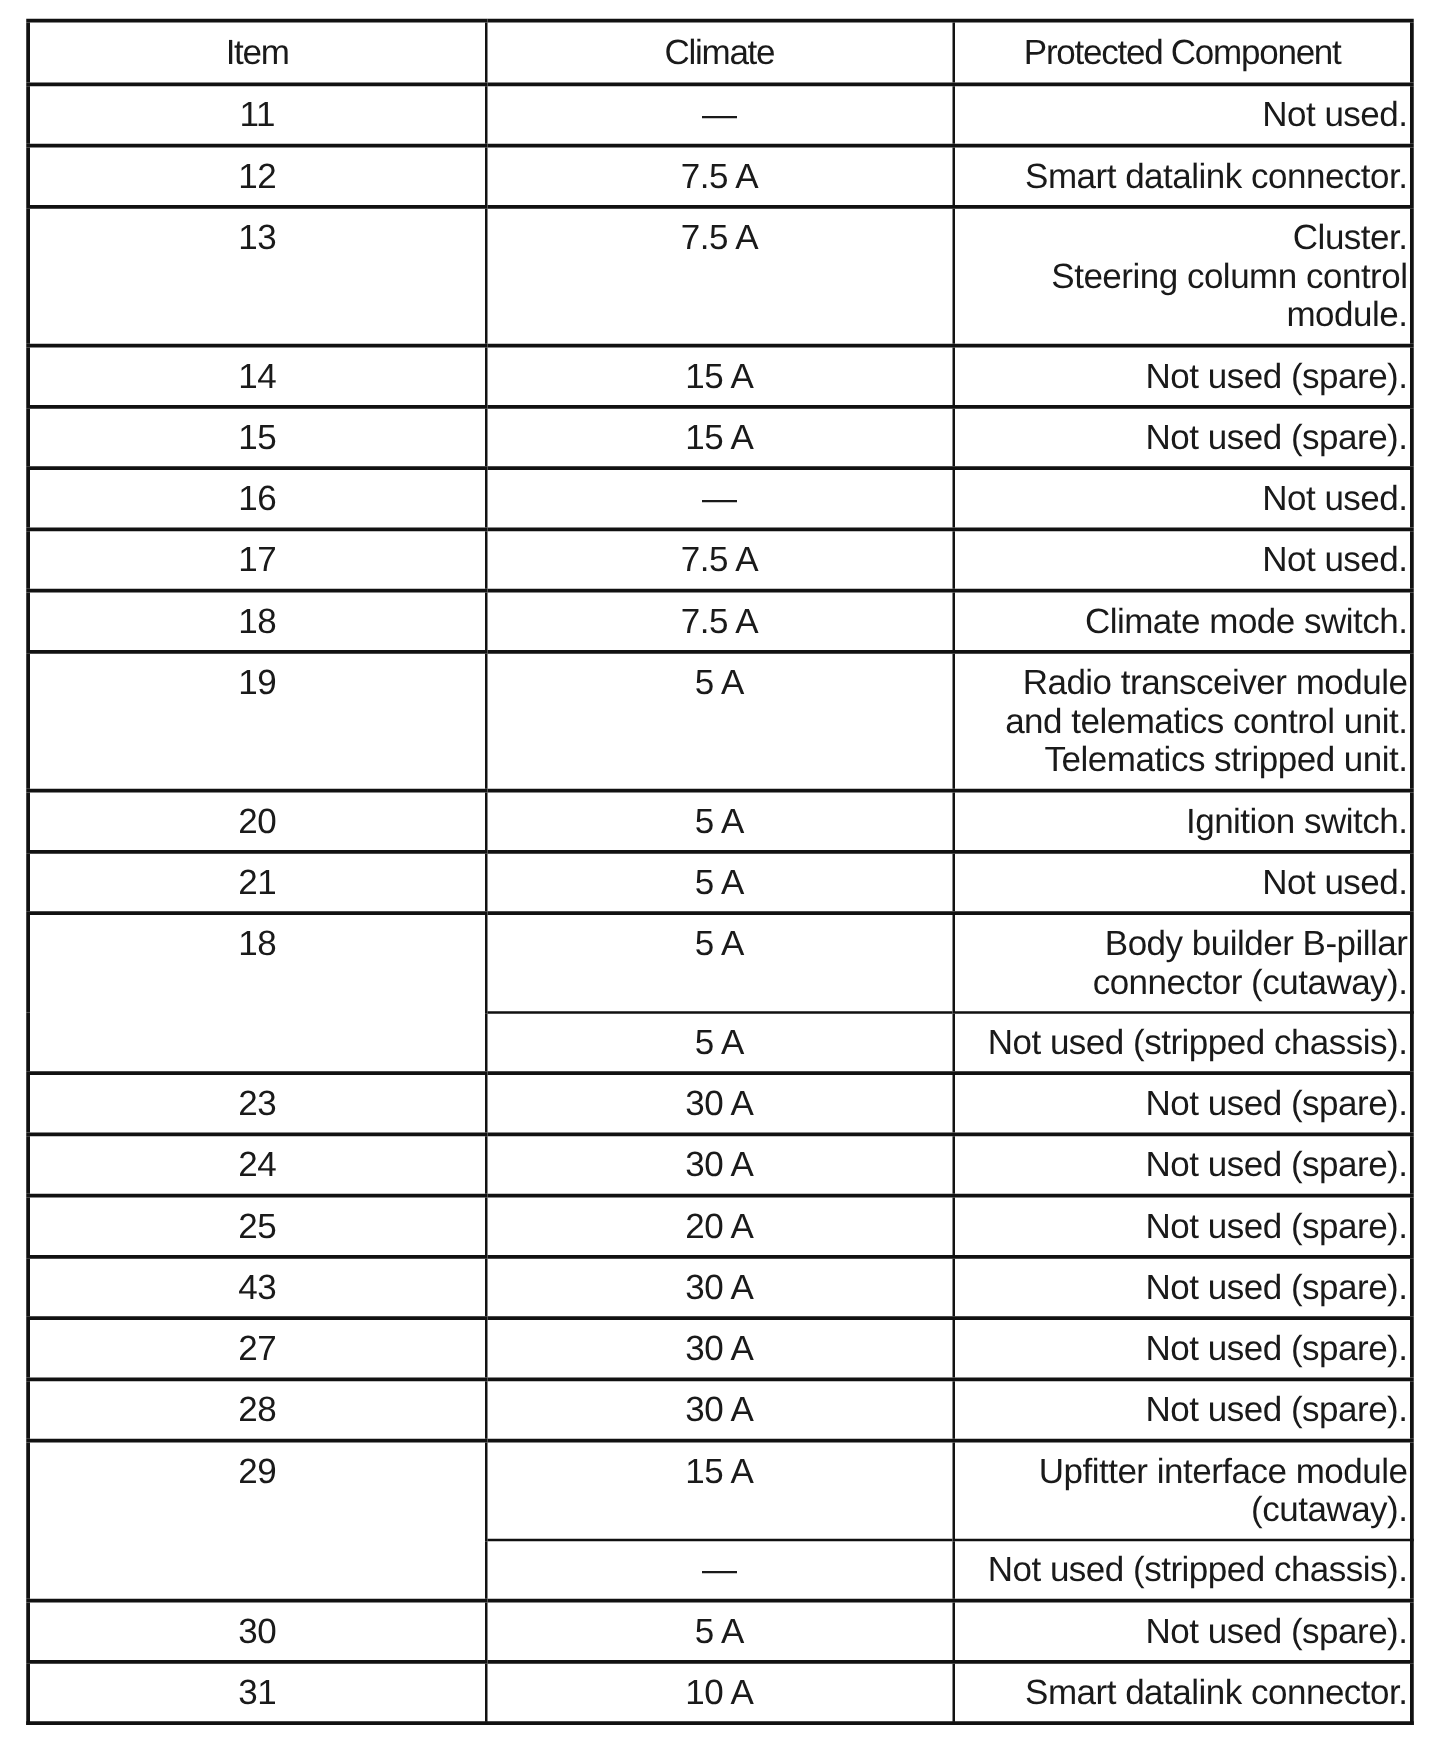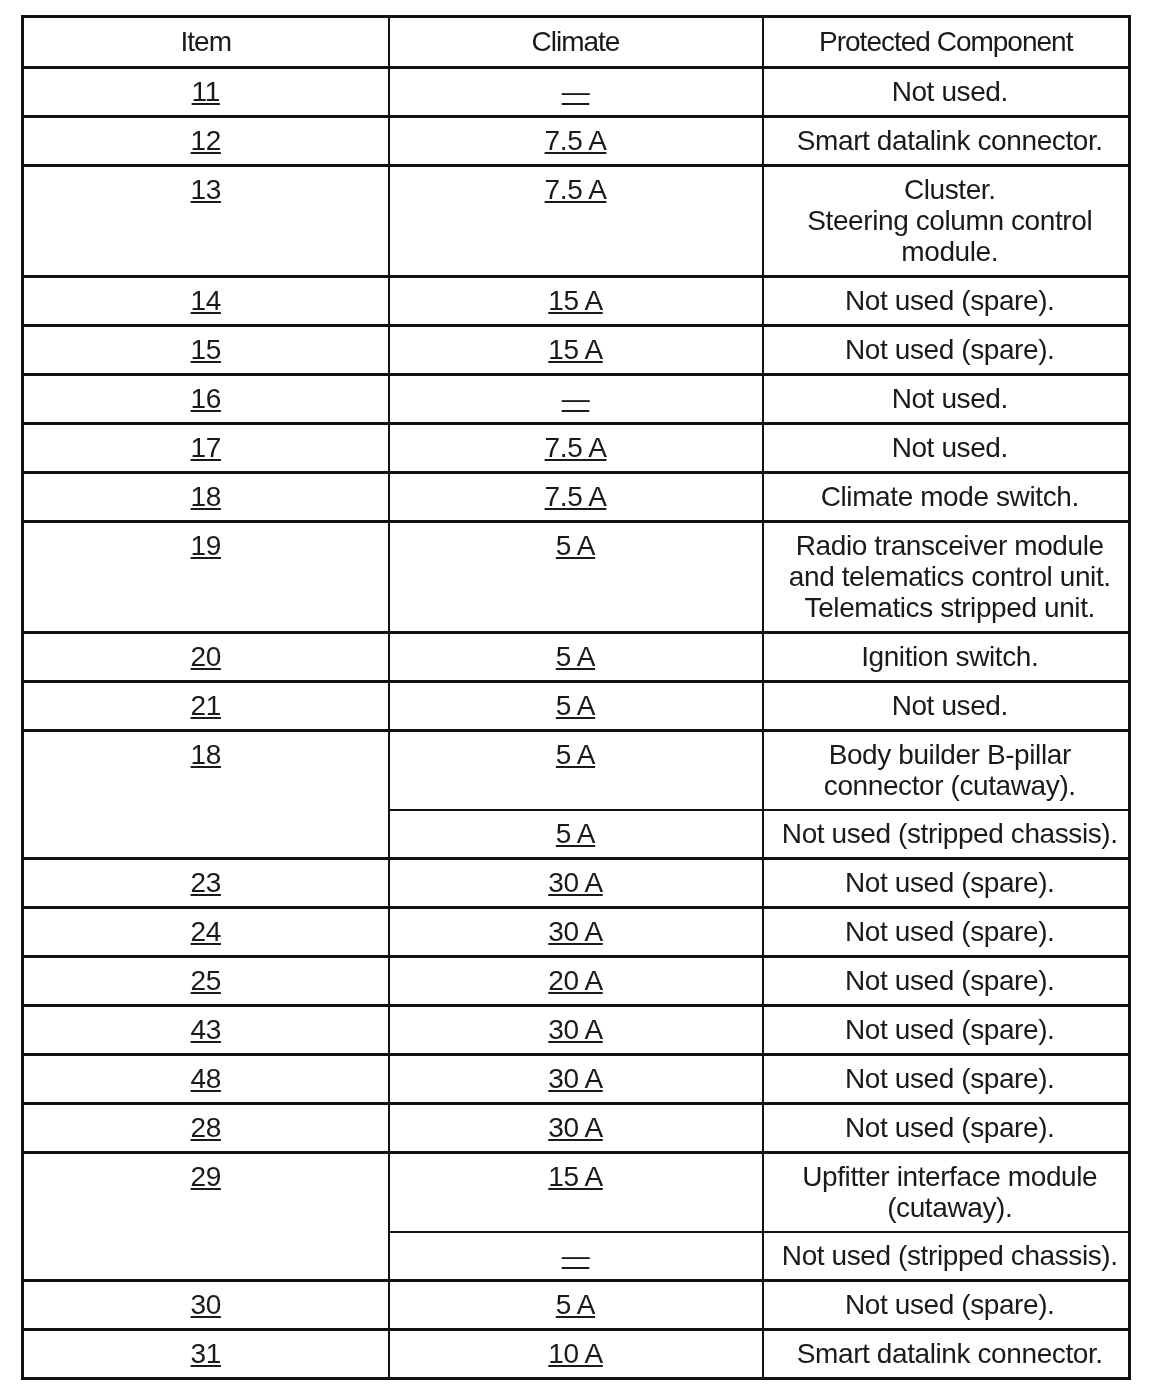--- a/index.html
+++ b/index.html
@@ -27,22 +27,22 @@
     overflow:hidden;
   }
   th{
     font-size:28px;font-weight:400;letter-spacing:-1px;
     text-align:center;padding:8px 4px 9px;line-height:31px;
   }
   td{
     font-size:28px;font-weight:400;letter-spacing:-0.4px;
     line-height:31px;padding:7px 4px 8px;
   }
-  td.col-item,td.col-rating{text-align:center;text-decoration:underline;}
-  td.col-component{text-align:center;padding-left:10px;padding-right:2px;}
+  td.col-item,td.col-rating{text-align:center;}
+  td.col-component{text-align:right;padding-left:10px;padding-right:2px;}
   td.col-component .comp-line{white-space:nowrap;}
   td.sub{border-top-width:2px;}
 </style>
 </head>
 <body>
 
 <table class="fuse-table">
   <colgroup>
     <col style="width:366px">
     <col style="width:374px">
@@ -173,21 +173,21 @@
         </td>
       </tr>
       <tr>
         <td class="col-item">43</td>
         <td class="col-rating">30 A</td>
         <td class="col-component">
           <div class="comp-line">Not used (spare).</div>
         </td>
       </tr>
       <tr>
-        <td class="col-item">48</td>
+        <td class="col-item">27</td>
         <td class="col-rating">30 A</td>
         <td class="col-component">
           <div class="comp-line">Not used (spare).</div>
         </td>
       </tr>
       <tr>
         <td class="col-item">28</td>
         <td class="col-rating">30 A</td>
         <td class="col-component">
           <div class="comp-line">Not used (spare).</div>

